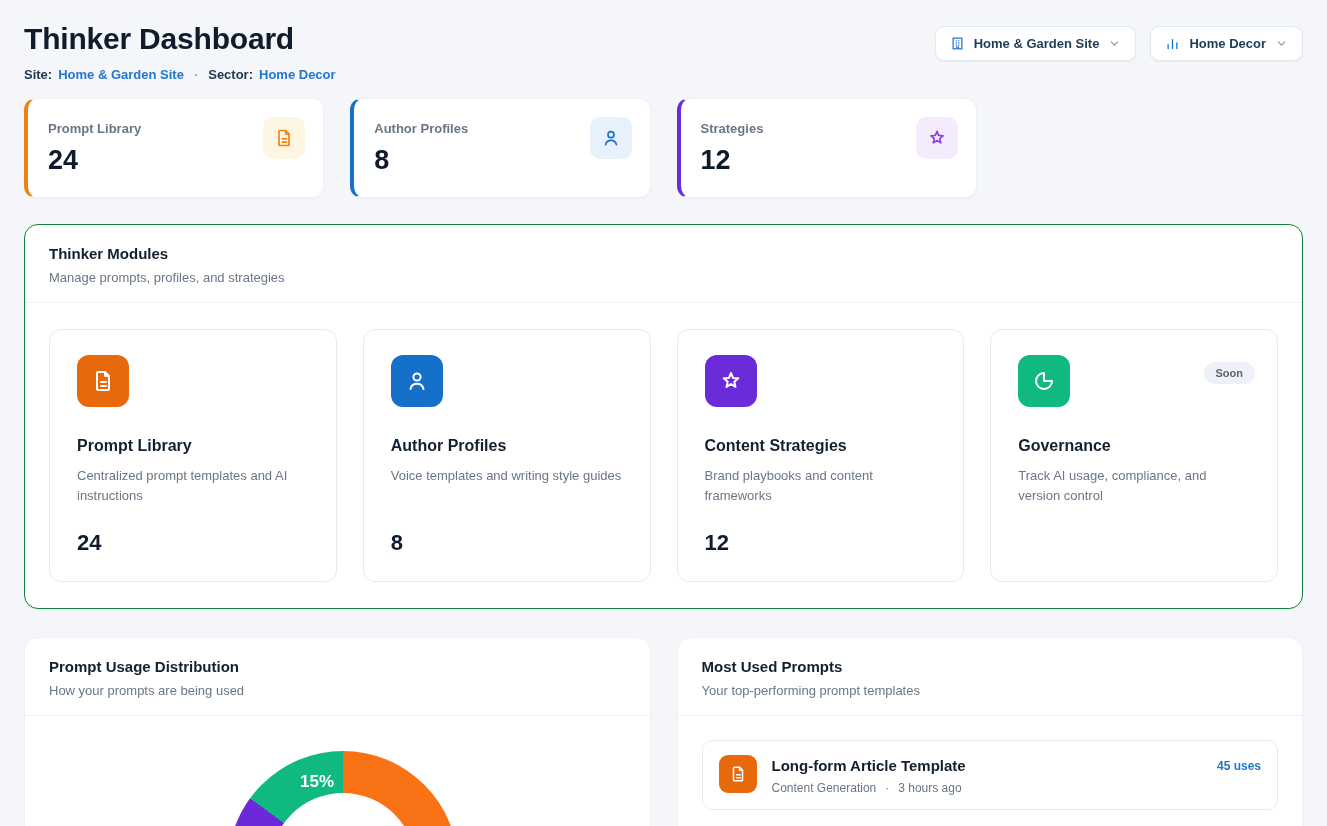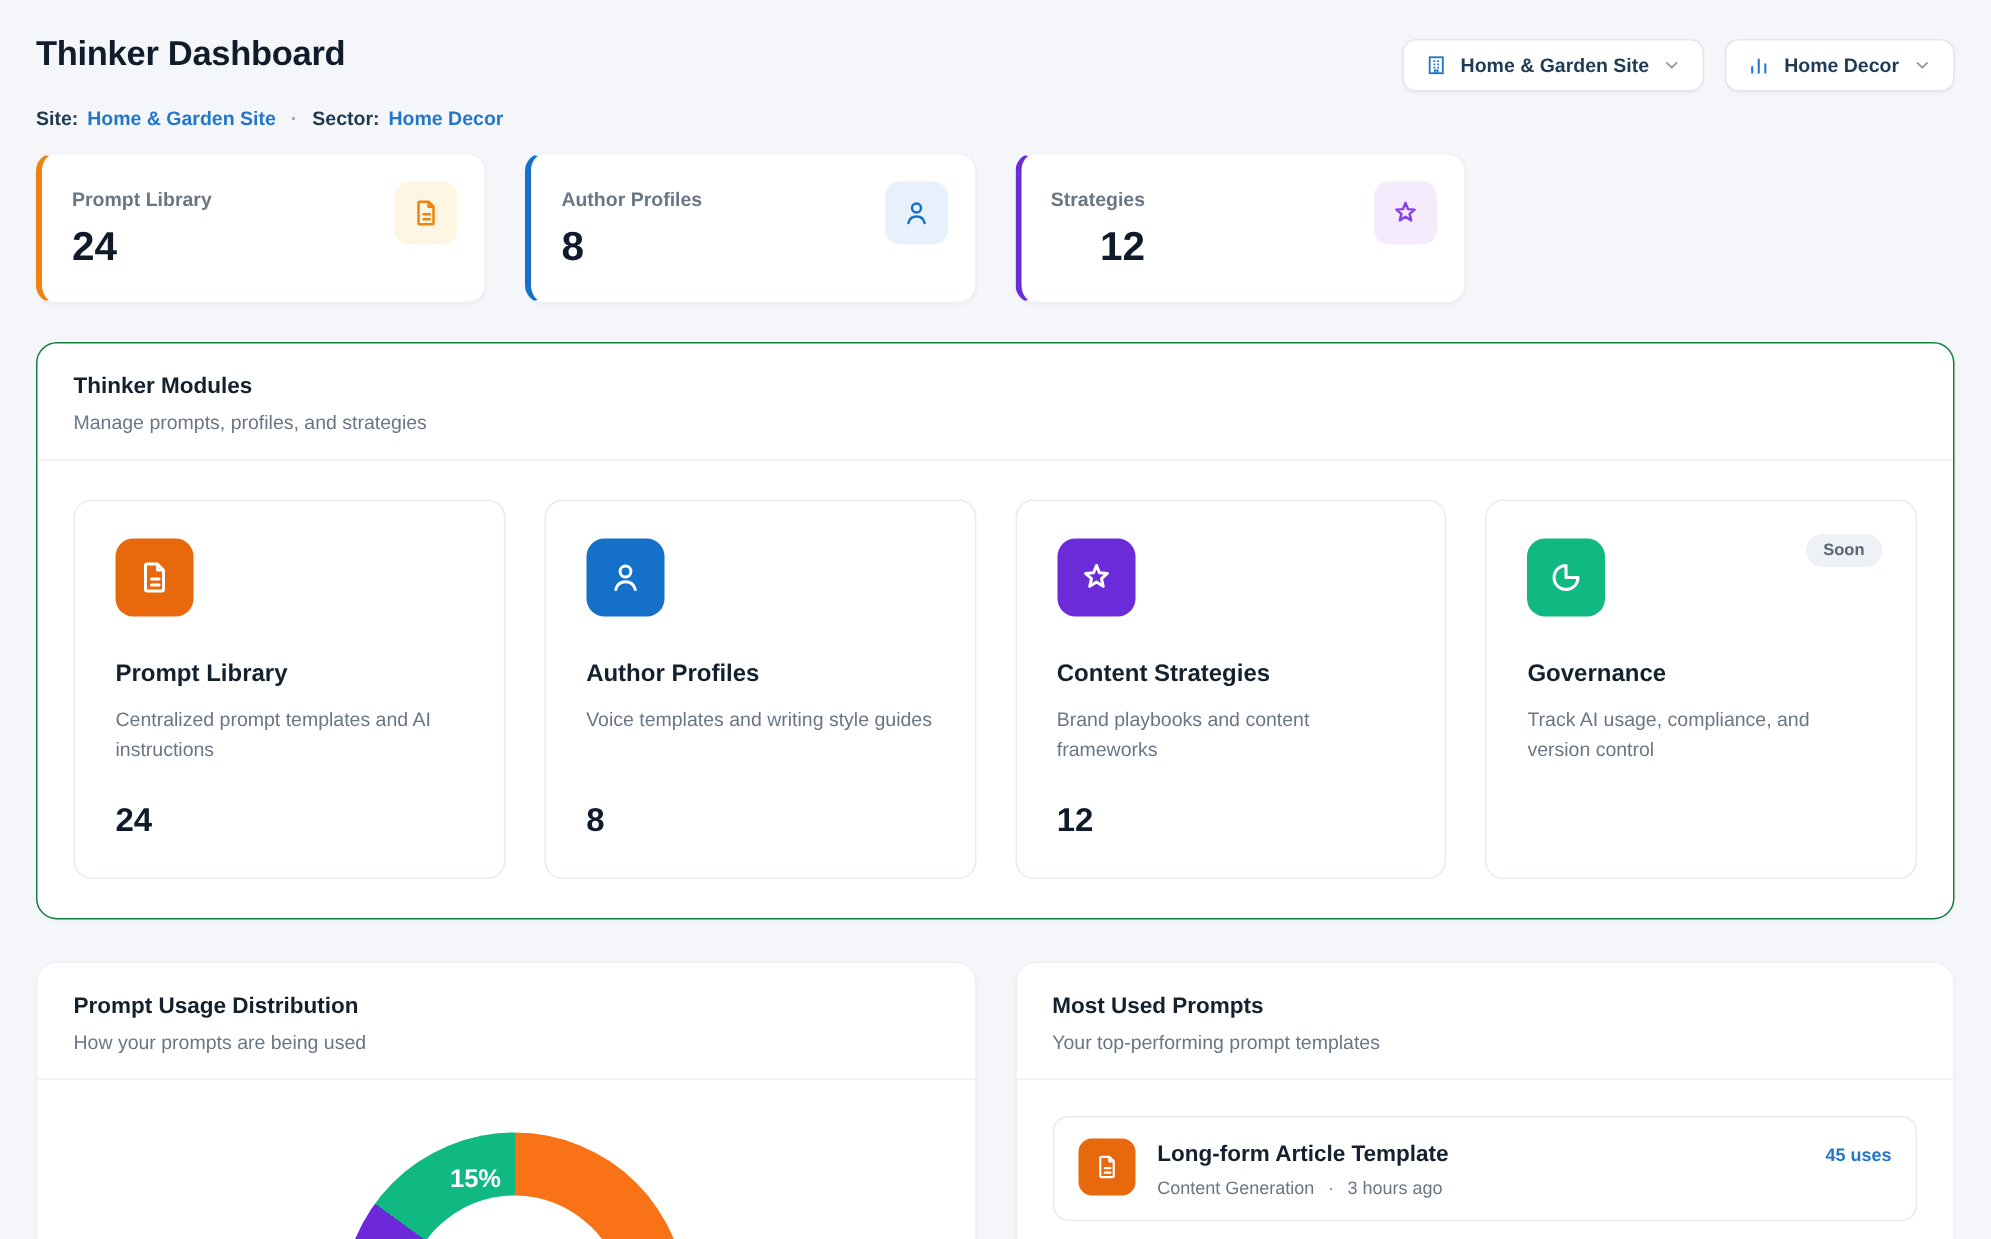--- a/index.html
+++ b/index.html
@@ -6,21 +6,21 @@
   body{
     width:1327px;height:826px;overflow:hidden;
     background:#f4f6f9;
     font-family:"Liberation Sans","DejaVu Sans",sans-serif;
     color:#14202e;
   }
   .page{padding:14px 24px 0;}
 
   
   .topbar{display:flex;justify-content:space-between;align-items:flex-start;}
-  .page-title{font-size:23px;font-weight:800;color:#101c2c;margin:8px 0 22px;letter-spacing:-.2px;}
+  .page-title{font-size:30px;font-weight:800;color:#101c2c;margin:8px 0 11px;letter-spacing:-.2px;}
   .breadcrumb{font-size:13px;font-weight:700;color:#203a50;display:flex;gap:6px;align-items:flex-end;}
   .breadcrumb .link{color:#2277cc;cursor:pointer;}
   .breadcrumb .dot{color:#9aa5b2;margin:0 4px;}
   .selectors{display:flex;gap:14px;margin-top:12px;}
   .selector-btn{
     display:flex;align-items:center;gap:9px;background:#fff;
     border:1px solid #e2e8ef;border-radius:9px;padding:9px 14px;
     font-size:13px;font-weight:700;color:#1d3b55;cursor:pointer;
     box-shadow:0 1px 2px rgba(16,24,40,.05);
   }
@@ -29,21 +29,21 @@
 
   
   .stats-row{display:grid;grid-template-columns:repeat(4,1fr);gap:26px;margin-top:16px;}
   .stat-card{
     background:#fff;border:1px solid #eef1f5;border-radius:12px;
     border-left:4px solid #ccc;padding:14px 18px 14px 20px;height:100px;box-sizing:border-box;
     display:flex;justify-content:space-between;box-shadow:0 1px 2px rgba(16,24,40,.04);
   }
   .stat-card.orange{border-left-color:#f0820f;}
   .stat-card.blue{border-left-color:#1470c8;}
-  .stat-card.purple{border-left-color:#6c2bd9;text-align:right;}
+  .stat-card.purple{border-left-color:#6c2bd9;}
   .stat-card.green{border-left-color:#10b981;}
   .stat-label{font-size:13px;color:#6a7686;font-weight:600;margin-top:8px;}
   .stat-value{font-size:27px;font-weight:800;color:#0f1b2b;margin-top:9px;}
   .stat-icon{width:42px;height:42px;border-radius:10px;display:flex;align-items:center;justify-content:center;margin-top:4px;}
   .stat-icon svg{width:20px;height:20px;}
   .tint-orange{background:#fdf6e3;color:#f0820f;}
   .tint-blue{background:#e7f1fb;color:#1470c8;}
   .tint-purple{background:#f4ecfd;color:#8a3ff0;}
   .tint-green{background:#e6f8ef;color:#10b981;}
 
@@ -60,21 +60,21 @@
   }
   .module-icon{width:52px;height:52px;border-radius:12px;display:flex;align-items:center;justify-content:center;color:#fff;flex:0 0 auto;}
   .module-icon svg{width:24px;height:24px;}
   .bg-orange{background:#e8680c;}
   .bg-blue{background:#1470c8;}
   .bg-purple{background:#6c2bd9;}
   .bg-green{background:#10b981;}
   .module-title{font-size:16px;font-weight:800;color:#13202e;margin-top:30px;}
   .module-desc{font-size:13px;color:#6a7686;margin-top:11px;line-height:1.5;}
   .module-count{font-size:22px;font-weight:800;color:#0f1b2b;margin-top:auto;}
-  .soon-badge{position:absolute;top:22px;right:22px;background:#eef1f5;color:#5a6575;font-size:11px;font-weight:700;padding:5px 12px;border-radius:999px;}
+  .soon-badge{position:absolute;top:32px;right:22px;background:#eef1f5;color:#5a6575;font-size:11px;font-weight:700;padding:5px 12px;border-radius:999px;}
   .module-footnote{margin-top:auto;border-top:1px solid #eef1f5;padding-top:14px;font-size:12px;color:#6a7686;}
 
   
   .bottom-row{display:grid;grid-template-columns:1fr 1fr;gap:26px;margin-top:28px;}
   .panel{background:#fff;border:1px solid #eef1f5;border-radius:14px;box-shadow:0 1px 2px rgba(16,24,40,.04);height:420px;}
   .panel-body{position:relative;}
 
   
   .donut{position:absolute;left:203px;top:35px;width:230px;height:230px;border-radius:50%;}
   .donut-hole{position:absolute;inset:42px;background:#fff;border-radius:50%;}

